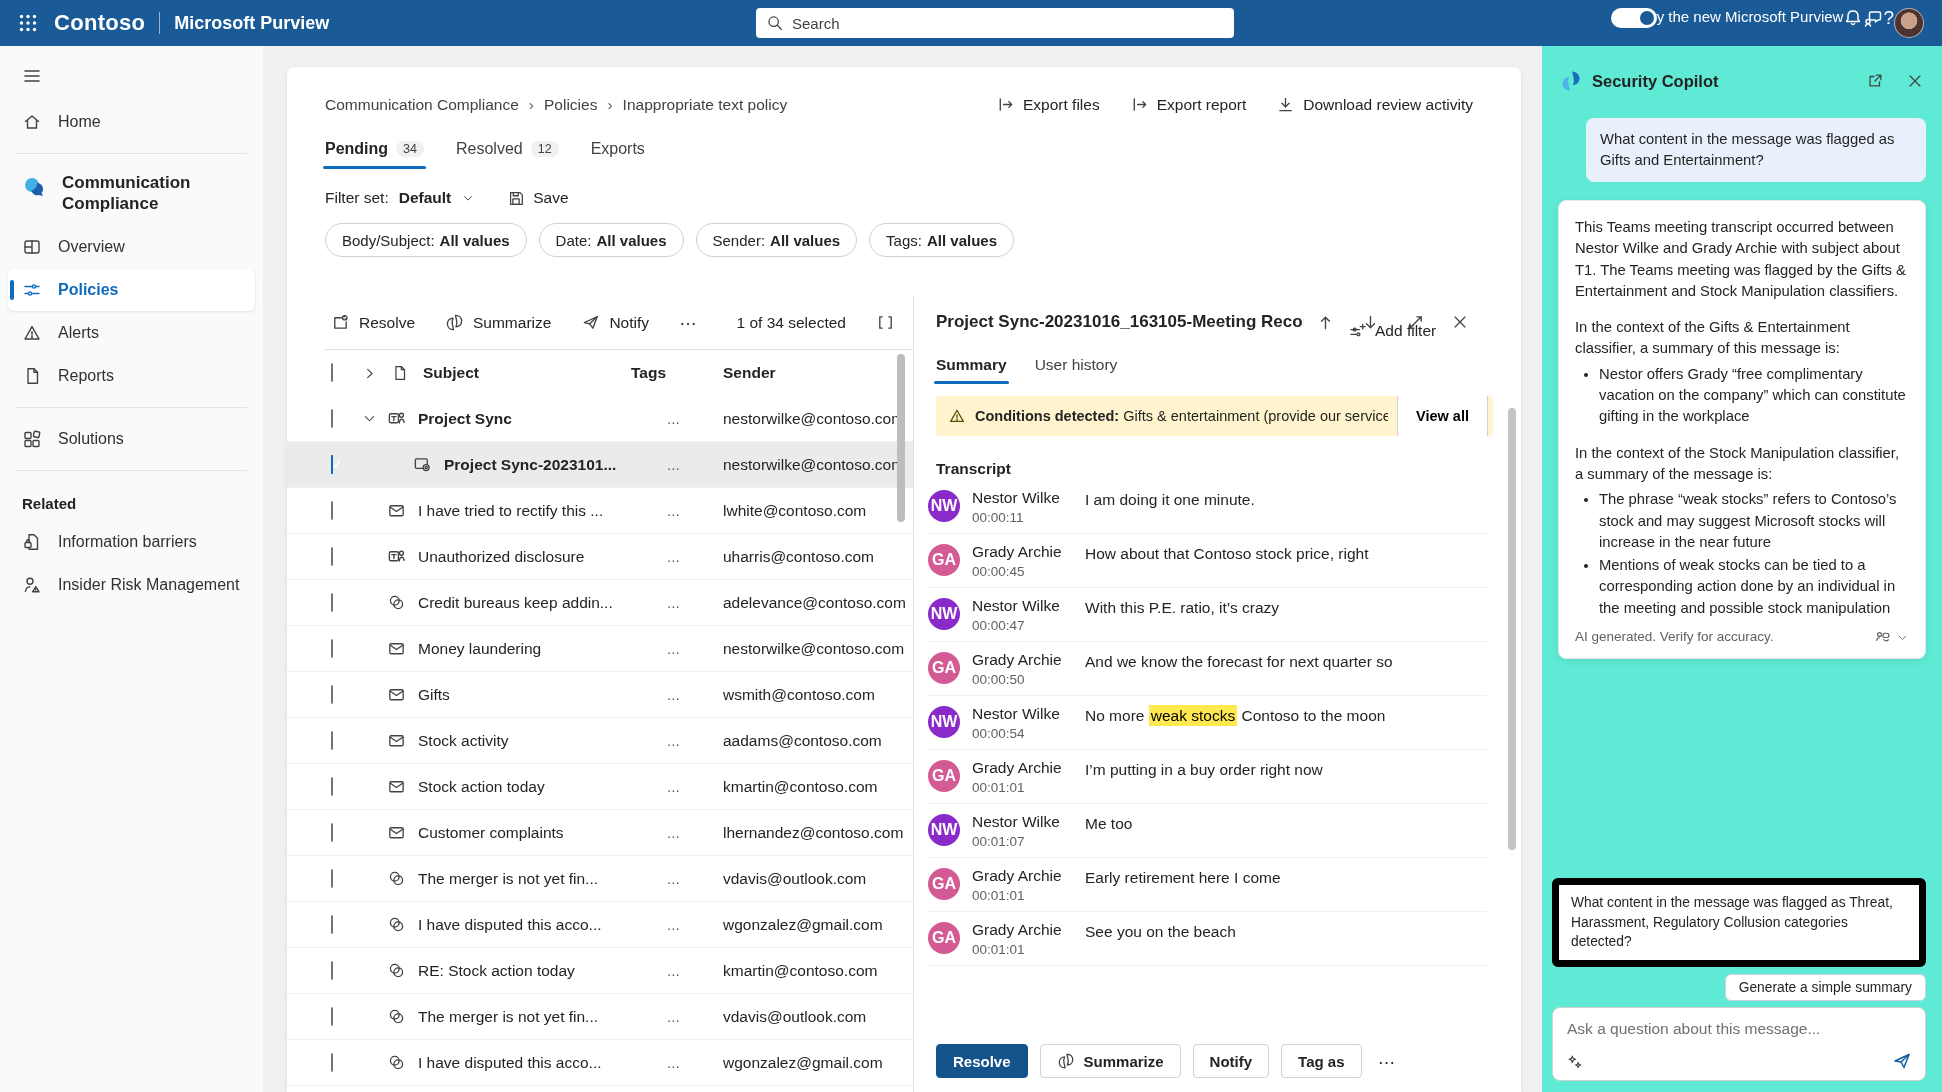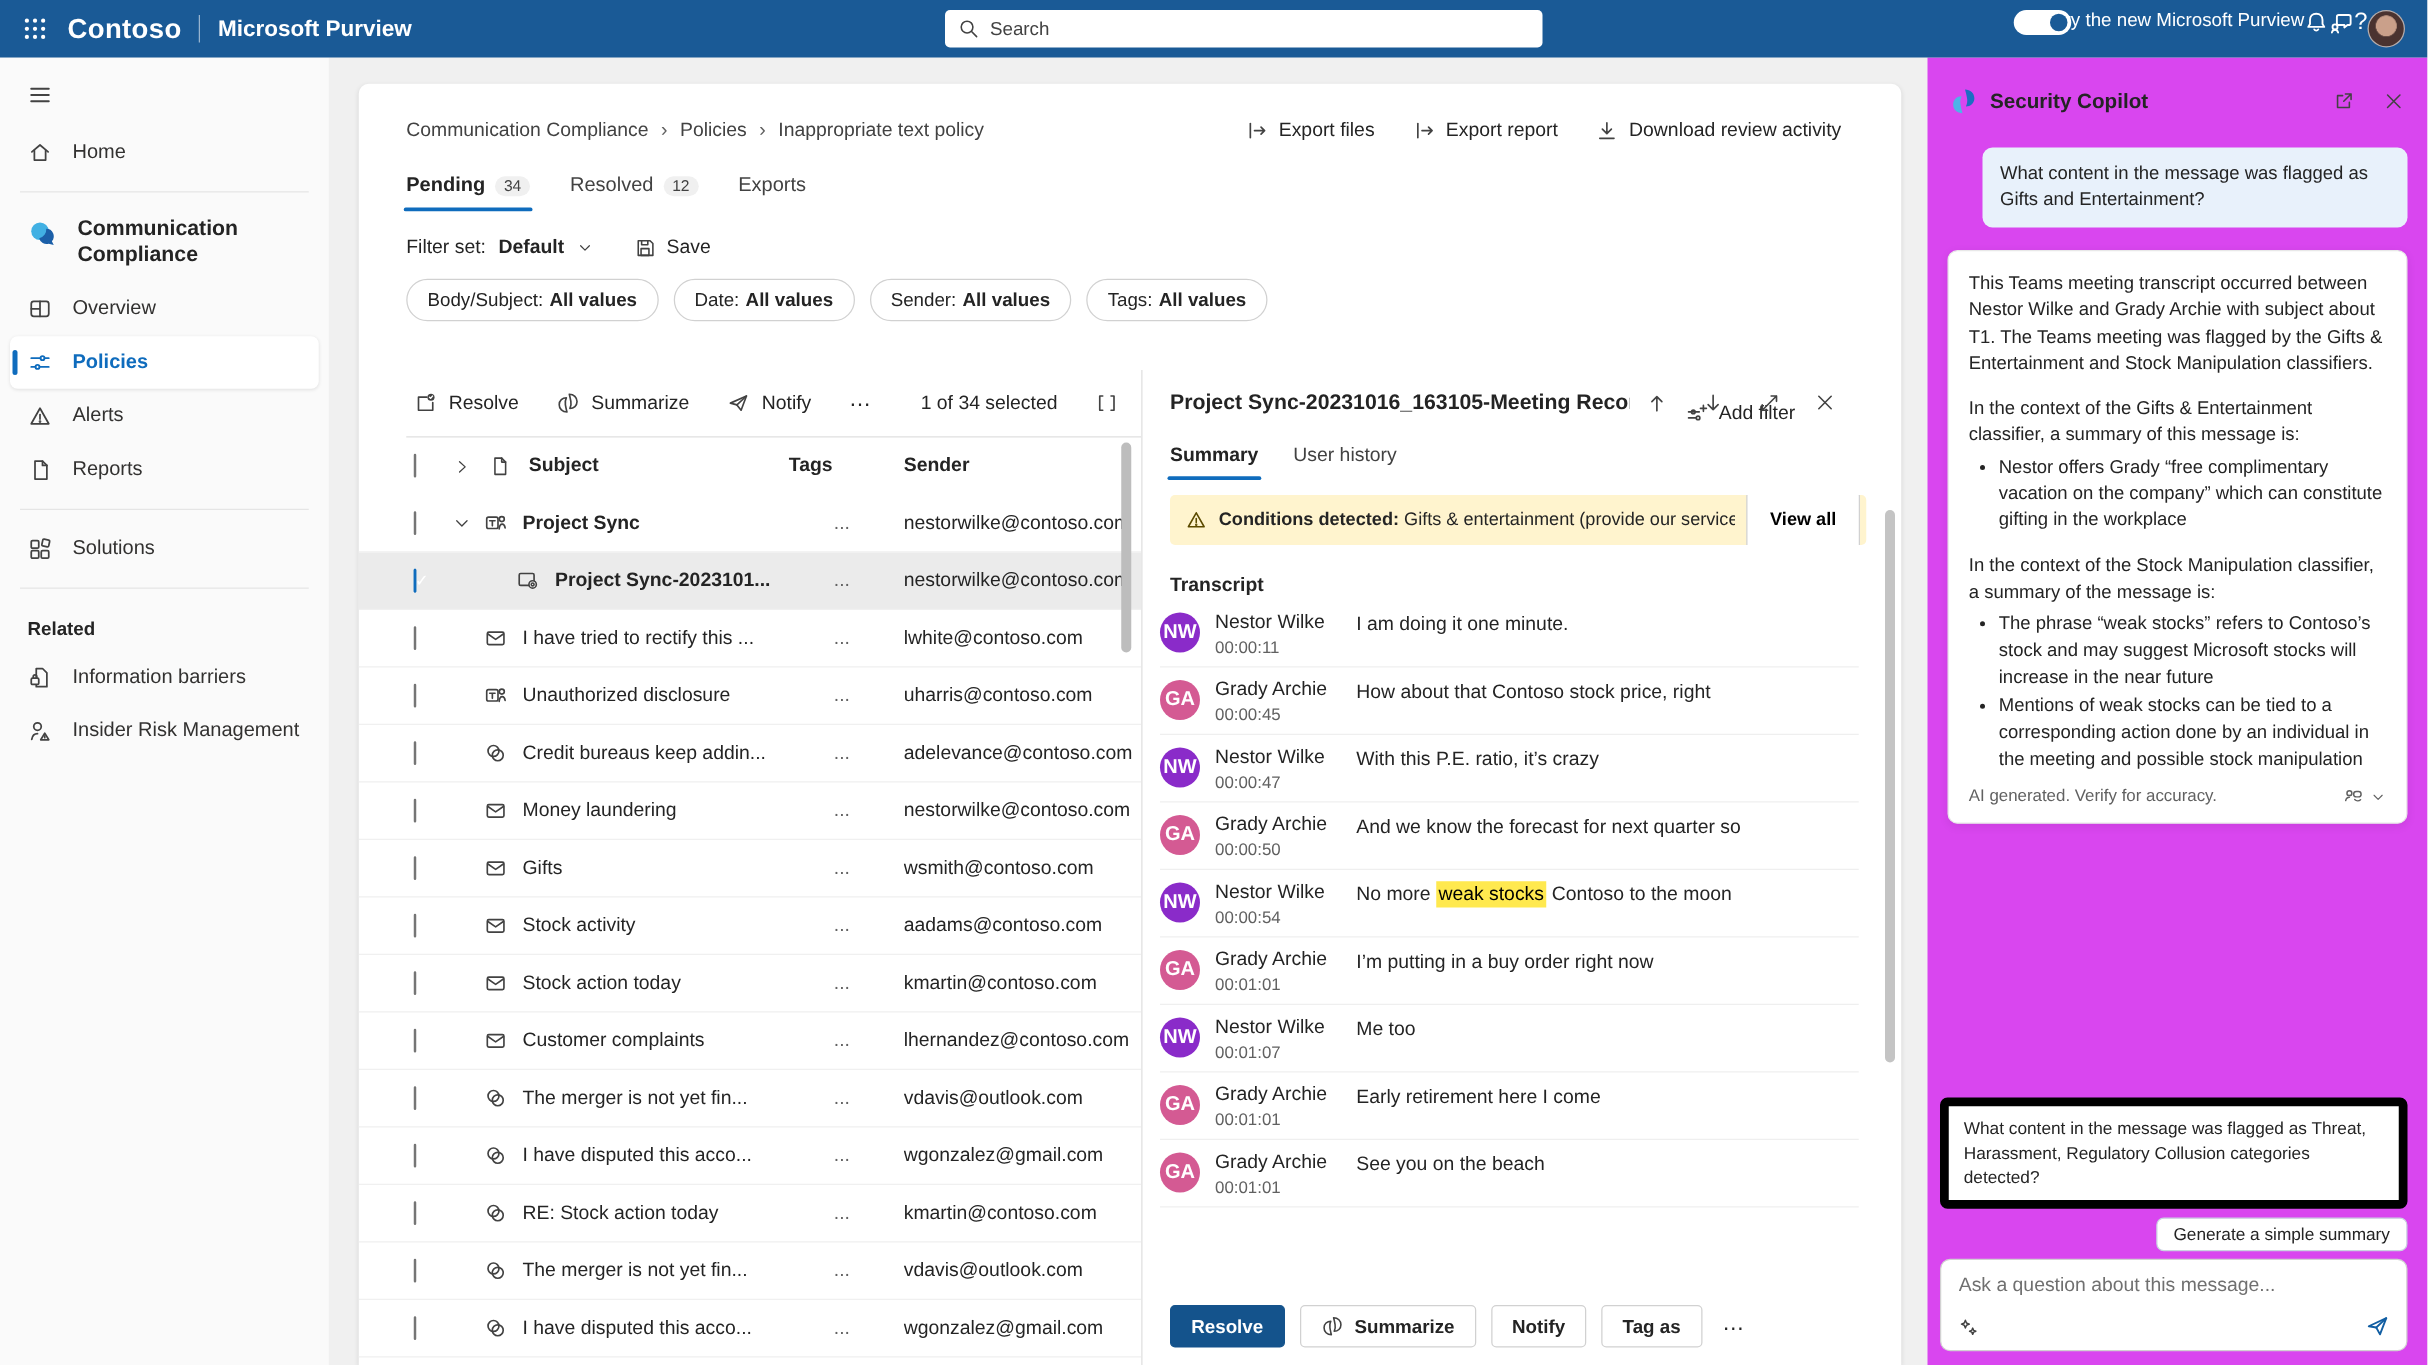--- a/index.html
+++ b/index.html
@@ -108,21 +108,21 @@
   .ttime{font-size:13.5px;color:#616161;margin-top:3px}
   .ttext{font-size:15.5px;padding-top:1px;line-height:1.35}
   .ttext mark{background:#FFE94F;padding:2px 2px}
   .dactions{position:absolute;left:22px;bottom:14px;display:flex;align-items:center;gap:12px}
   .btn{height:34px;background:#fff;border:1px solid #d1d1d1;border-radius:4px;padding:0 16px;font-size:15px;font-weight:600;font-family:inherit;display:flex;align-items:center;gap:9px;cursor:pointer;color:#242424}
   .btn.primary{background:#14538C;border-color:#14538C;color:#fff}
   .d-more{font-size:18px;letter-spacing:1px;cursor:pointer;padding:0 4px 6px}
   .detailpane .scrollthumb{position:absolute;right:5px;top:112px;width:8px;height:442px;border-radius:4px;background:#c4c4c4;cursor:grab}
 
   
-  .copilot{position:absolute;left:1542px;right:0;top:46px;bottom:0;background:#d946ef;padding:0 16px}
+  .copilot{position:absolute;left:1542px;right:0;top:46px;bottom:0;background:#5eead4;padding:0 16px}
   .cp-head{display:flex;align-items:center;gap:10px;padding:24px 2px 0;font-size:16.5px;font-weight:700}
   .cp-hicons{margin-left:auto;display:flex;gap:22px}
   .cp-hicons span{cursor:pointer}
   .user-bubble{margin:26px 0 0 28px;background:#E8F1FB;border-radius:8px;padding:11px 14px;font-size:14.8px;line-height:1.42}
   .ai-card{margin-top:18px;background:#fff;border:1px solid #e8e8e8;border-radius:8px;box-shadow:0 2px 8px rgba(0,0,0,.07);padding:16px 16px 12px;font-size:14.8px;line-height:1.44}
   .ai-card p{margin-bottom:15px}
   .ai-card ul{margin:-11px 0 15px 0;padding-left:24px}
   .ai-card li{margin-bottom:2px}
   .ai-foot{display:flex;align-items:flex-end;color:#616161;font-size:13.5px;margin-top:4px}
   .ai-foot-icons{margin-left:auto;display:flex;align-items:center;gap:5px;cursor:pointer}

